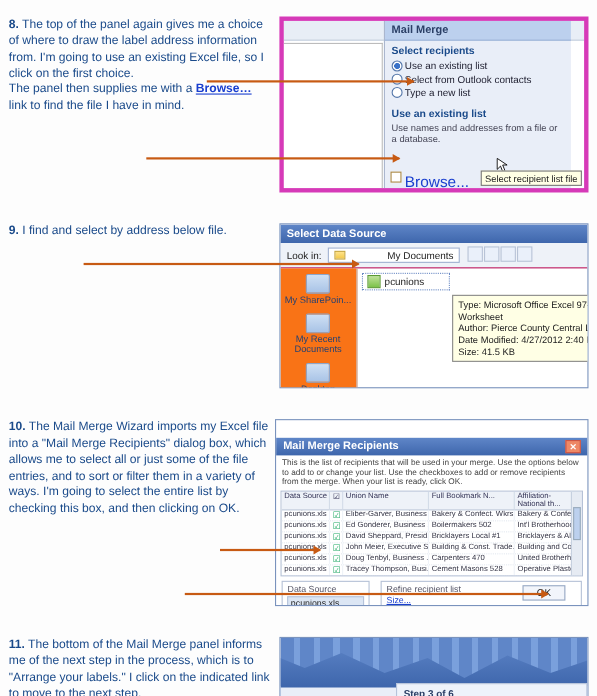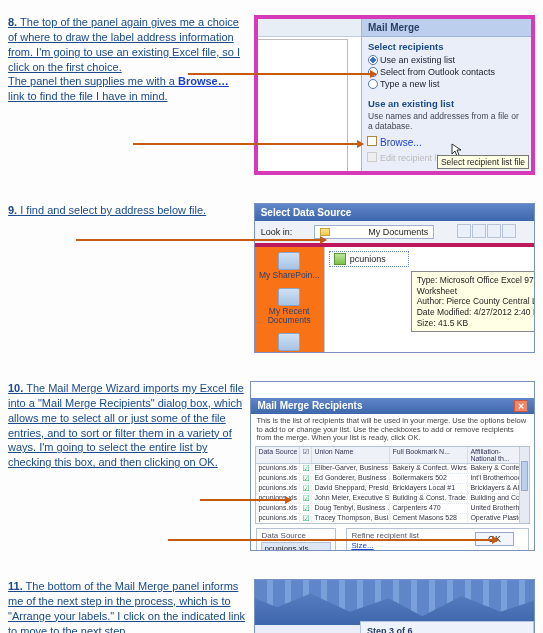--- a/index.html
+++ b/index.html
@@ -5,53 +5,53 @@
   * { box-sizing: border-box; margin: 0; padding: 0; }
   body {
     font-family: Arial, Helvetica, sans-serif;
     font-size: 11px;
     background: #fdfdfd;
     width: 543px;
     padding: 15px 8px 25px 8px;
     color: #222;
   }
   .step { display: flex; gap: 6px; margin-bottom: 28px; position: relative; }
-  .desc { width: 46%; color: #1a4a8a; line-height: 1.35; font-size: 11px; text-decoration: underline; }
+  .desc { width: 46%; color: #1a4a8a; line-height: 1.35; font-size: 11px; }
   .desc .num { font-weight: bold; }
   .browse-link { color: #1a3fcf; text-decoration: underline; font-weight: bold; }
   .shot { width: 54%; position: relative; }
 
   
   .arrow { position: absolute; height: 2px; background: #c75a13; z-index: 30; }
   .arrow::after { content: ""; position: absolute; right: -1px; top: -3px; border-left: 7px solid #c75a13; border-top: 4px solid transparent; border-bottom: 4px solid transparent; }
 
   
   .s8 { border: 4px solid #d63ab8; background: #fff; height: 160px; position: relative; overflow: hidden; }
   .s8 .doc { position: absolute; left: 0; top: 20px; bottom: 0; width: 90px; background: #fff; border-right: 1px solid #bcbcbc; border-top: 1px solid #bcbcbc; }
   .s8 .toolbar { position:absolute; left:0; top:0; height:18px; right:0; background:#e8eef6; border-bottom:1px solid #c3cddd;}
   .s8 .toolbar span{ display:inline-block; font-size:8px; color:#5a6a85; margin:3px 6px; border-bottom:1px solid #9aa;}
-  .s8 .panel { position: absolute; right: 0; top: 0; bottom: 0; width: 170px; background: #e9eef8; border-left: 1px solid #aab6ce; }
+  .s8 .panel { position: absolute; right: 12px; top: 0; bottom: 0; width: 170px; background: #e9eef8; border-left: 1px solid #aab6ce; }
   .s8 .panel .title { background: #bcd0ee; color: #2b3f66; font-weight: bold; font-size: 10px; padding: 3px 6px; border-bottom:1px solid #9cb2d6;}
   .s8 .panel .sec { font-size: 9.5px; color: #1a4a8a; font-weight: bold; padding: 4px 6px 2px; }
   .s8 .panel .opt { font-size: 9px; color: #223; padding: 1px 6px 1px 18px; position: relative; }
   .s8 .panel .opt::before { content: ""; position: absolute; left: 6px; top: 1px; width: 8px; height: 8px; border: 1px solid #5577aa; border-radius: 50%; background: #fff; }
   .s8 .panel .opt.sel::before { background: radial-gradient(circle,#3a72c8 0 45%,#fff 50% 100%); }
   .s8 .panel .sub { font-size: 8.5px; color: #445; padding: 0 6px 4px; line-height:1.2; }
-  .s8 .panel .lnk { font-size: 10px; color: #1a3fcf; padding: 2px 6px 2px 18px; position: relative; }
+  .s8 .panel .lnk { font-size: 14px; color: #1a3fcf; text-decoration: underline; padding: 2px 6px 2px 18px; position: relative; margin-top: 20px; }
   .s8 .panel .lnk .ico { position:absolute; left:5px; top:1px; width:10px; height:10px; background:#fff; border:1px solid #aa8844; }
   .s8 .panel .edit {font-size:9px; color:#bababa; padding:3px 6px 2px 18px; position:relative;}
   .s8 .panel .edit .eico{position:absolute;left:5px;top:2px;width:10px;height:10px;background:#eee;border:1px solid #ccc;}
   .cursor8{position:absolute; right:68px; top:124px; width:12px;height:14px; }
   .cursor8 svg{width:100%;height:100%;}
   .tooltip8{position:absolute; right:2px; bottom:2px; background:#ffffe5; border:1px solid #777; font-size:8.5px; padding:1px 3px; color:#222; white-space:nowrap;}
 
   
   .s9 { background:#fff; height:150px; position:relative; border:1px solid #7a93bd; overflow:hidden;}
   .s9 .tb { background: linear-gradient(#5f86c8,#3e66ac); color:#fff; font-weight:bold; font-size:10px; padding:3px 6px; }
-  .s9 .look { background:#eef2f8; border-bottom:4px solid #be185d; font-size:9px; padding:3px 6px; display:flex; align-items:center; gap:22px;}
+  .s9 .look { background:#eef2f8; border-bottom:1px solid #be185d; font-size:9px; padding:3px 6px; display:flex; align-items:center; gap:6px;}
   .s9 .look .sel { display:inline-flex; align-items:center; gap:4px; border:1px solid #9eb0d0; background:#fff; padding:1px 5px; font-size:9px; min-width:120px;justify-content:space-between;}
   .s9 .look .sel .fold{width:10px;height:8px;background:linear-gradient(#ffe38a,#f3c94a);border:1px solid #c7a53a;}
   .s9 .look .btns span{display:inline-block;width:14px;height:14px;border:1px solid #b8c3d6;background:#eaf0fa;margin-left:1px;}
   .s9 .body { display:flex; height: calc(100% - 36px); }
   .s9 .places { width:70px; background:#f97316; border-right:1px solid #c3cddd; padding:3px 2px; font-size:8.5px; color:#2a4270;}
   .s9 .places .p { text-align:center; margin:2px 0 8px; line-height:1.05;}
   .s9 .places .p .ic{width:22px;height:18px;margin:0 auto 1px;background:linear-gradient(#cfe0f4,#a8c3e6);border:1px solid #8ba6cd;border-radius:2px;}
   .s9 .files { flex:1; position:relative; padding:4px;}
   .s9 .files .f { display:flex; align-items:center; gap:4px; font-size:9px; border:1px dotted #6a8ac4; padding:1px 4px; width:80px;}
   .s9 .files .f .xic{width:12px;height:12px;background:linear-gradient(#bfe29a,#7cc24a);border:1px solid #5a9a33;}

